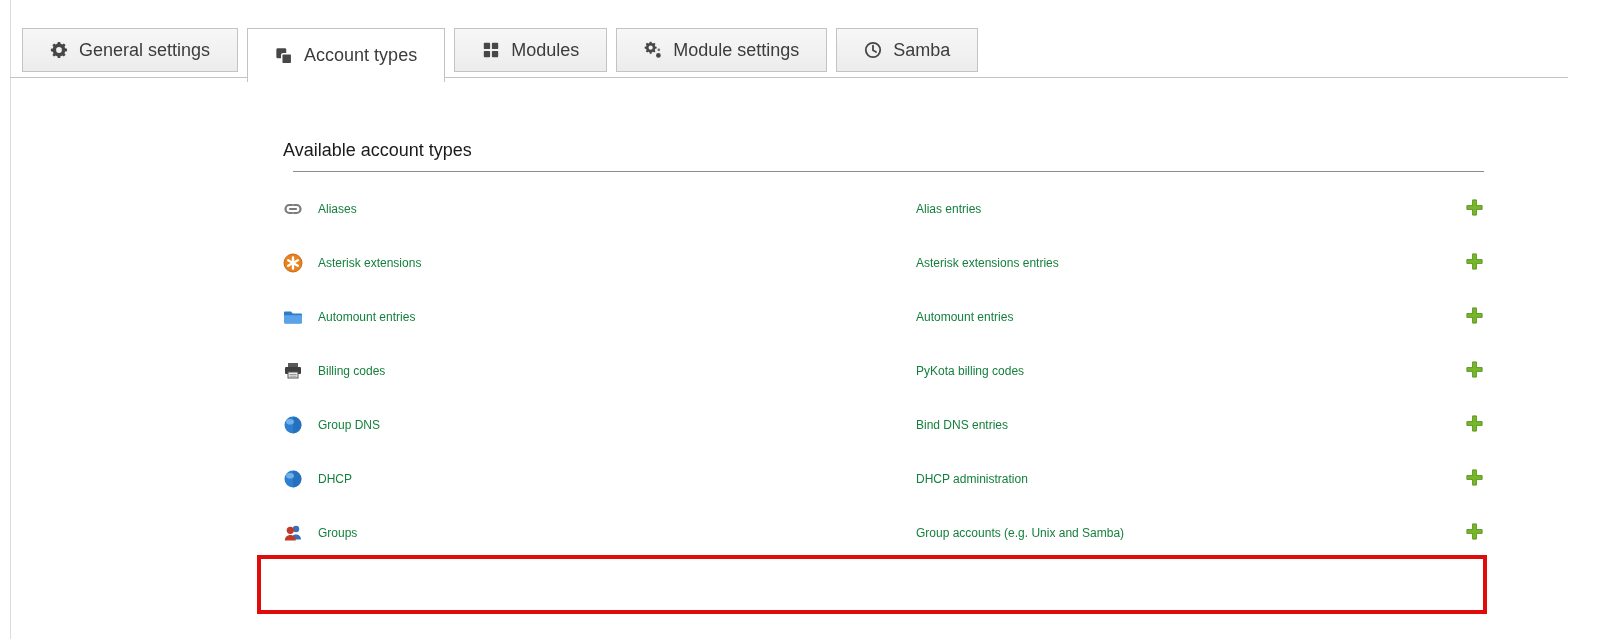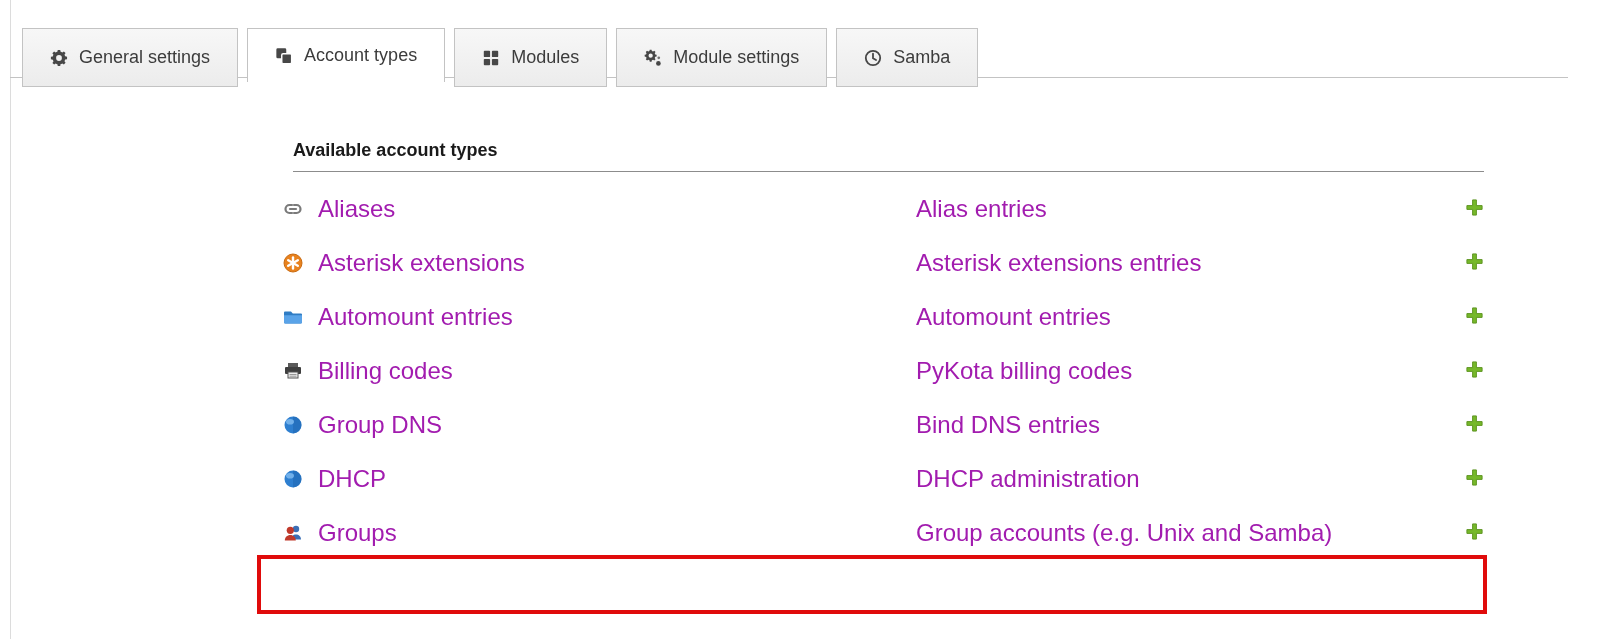--- a/index.html
+++ b/index.html
@@ -16,53 +16,52 @@
   }
   .tabs-underline {
     position: absolute; left: 10px; right: 48px; top: 77px;
     border-top: 1px solid #c3c3c3; z-index: 1;
   }
   .tabs {
     position: absolute; left: 22px; top: 28px;
     display: flex; gap: 9px; align-items: flex-start; z-index: 2;
   }
   .tab {
-    height: 59px; padding: 0 27px;
+    height: 44px; padding: 0 27px;
     display: flex; align-items: center; gap: 11px;
     background: linear-gradient(#f7f7f7, #ececec);
     border: 1px solid #c3c3c3;
     font-size: 18px; color: #3c3c3c;
     cursor: pointer; white-space: nowrap;
   }
   .tab.active {
     background: #ffffff;
     border-bottom: none;
     height: 54px;
     z-index: 3;
     text-align: right;
   }
   .ticon { display: inline-flex; width: 18px; height: 18px; align-items: center; justify-content: center; }
   .main {
     position: absolute; left: 283px; top: 140px; width: 1201px;
   }
   .section-title {
-    font-size: 18px; font-weight: bold; color: #1a1a1a;
-    margin-left: 10px;
+    font-size: 18px; font-weight: normal; color: #1a1a1a;
   }
   .section-rule {
     margin: 10px 0 0 10px;
     border-top: 1px solid #8c8c8c;
   }
   .list { margin-top: 10px; }
   .row {
     display: grid;
     grid-template-columns: 35px 598px 1fr 30px;
     align-items: center;
     height: 54px;
-    font-size: 24px; color: #a21caf;
+    font-size: 12px; color: #15803d;
   }
   .ricon { display: inline-flex; align-items: center; }
   .rname, .rdesc { white-space: nowrap; overflow: hidden; }
   .add {
     background: none; border: none; padding: 0; cursor: pointer;
     display: inline-flex; align-items: center; justify-content: flex-end;
     width: 30px; height: 24px;
   }
   .highlight {
     position: absolute; left: 257px; top: 555px;

